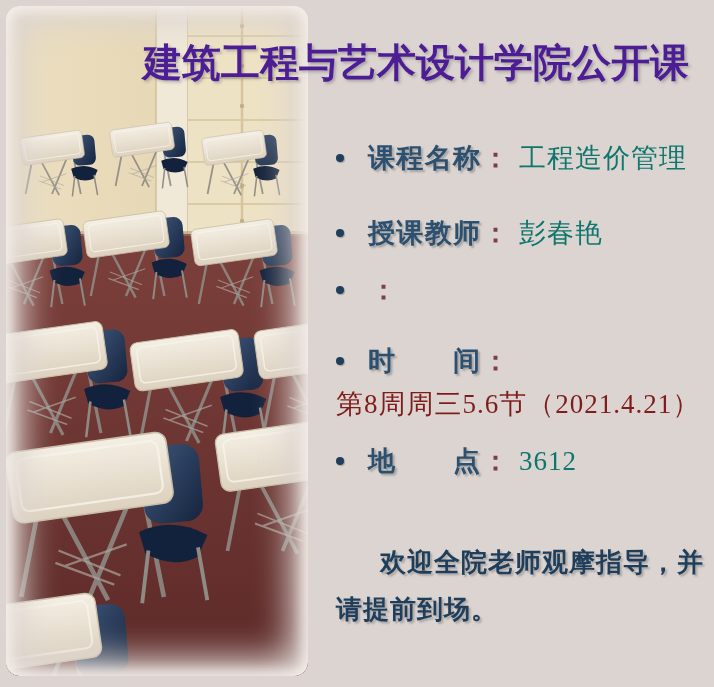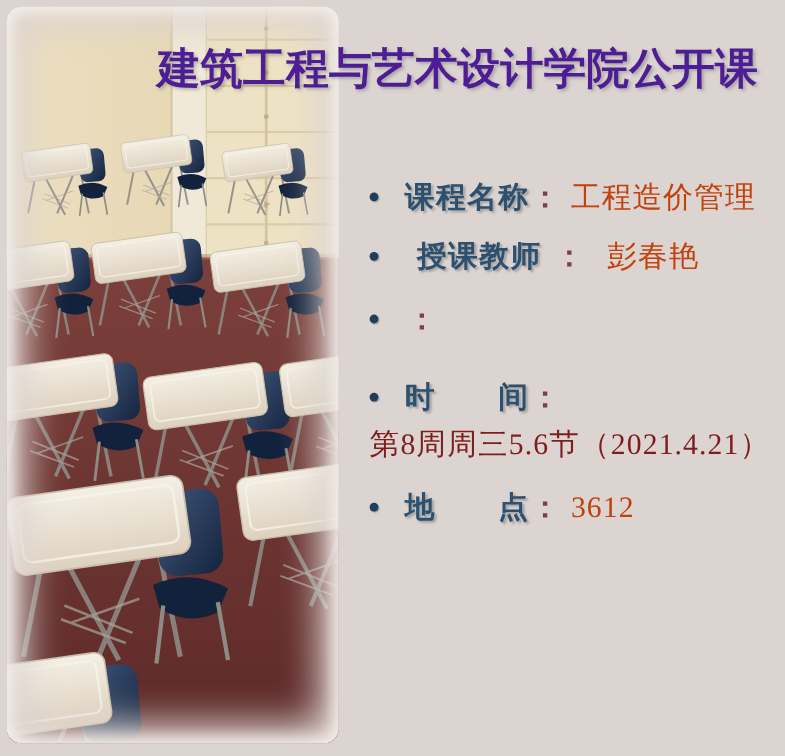--- a/index.html
+++ b/index.html
@@ -29,34 +29,34 @@
   .title{
     position:absolute;left:143px;top:40px;margin:0;z-index:3;
     font-size:39px;line-height:46px;font-weight:bold;
     color:#4c1d95;white-space:nowrap;
     text-shadow:2px 2px 3px rgba(80,80,80,.35);
   }
 
   
   .details{position:absolute;left:336px;top:0;z-index:2;}
   .row{position:absolute;left:0;display:flex;align-items:center;white-space:nowrap;height:36px;}
-  .row-1{top:161px;} .row-2{top:215px;gap:11px;} .row-3{top:272px;}
+  .row-1{top:140px;} .row-2{top:215px;} .row-3{top:272px;}
   .row-4{top:343px;} .row-5{top:443px;}
   .dot{
     width:8px;height:8px;border-radius:50%;background:#1e3e5c;
     margin-right:24px;flex:none;box-shadow:1px 1px 1px rgba(90,90,90,.45);
   }
   .lbl{
     display:inline-block;width:112px;
     font-size:27px;font-weight:bold;color:#2b5070;
     text-align:justify;text-align-last:justify;
     text-shadow:2px 2px 2px rgba(100,100,100,.45);
   }
   .colon{font-size:27px;font-weight:bold;color:#7d3d49;margin-left:2px;margin-right:10px;}
-  .val{font-size:27px;color:#c2410c;letter-spacing:1px;}
+  .val{font-size:27px;color:#0f766e;letter-spacing:1px;}
   .date-line{
     position:absolute;left:0;top:386px;white-space:nowrap;
     font-size:27px;color:#7f1d1d;letter-spacing:1px;
   }
 
   
   .welcome{
     position:absolute;left:336px;top:539px;z-index:2;
     font-size:26px;font-weight:bold;color:#1e3e5c;
     line-height:47px;letter-spacing:1px;
@@ -175,14 +175,18 @@
     <div class="date-line">第8周周三5.6节（2021.4.21）</div>
 
     <div class="row row-5">
       <span class="dot"></span>
       <span class="lbl">地点</span>
       <span class="colon">：</span>
       <span class="val">3612</span>
     </div>
   </div>
 
+  <div class="welcome">
+    <div class="indent">欢迎全院老师观摩指导，并</div>
+    <div>请提前到场。</div>
+  </div>
 
 </div>
 
 </body></html>

